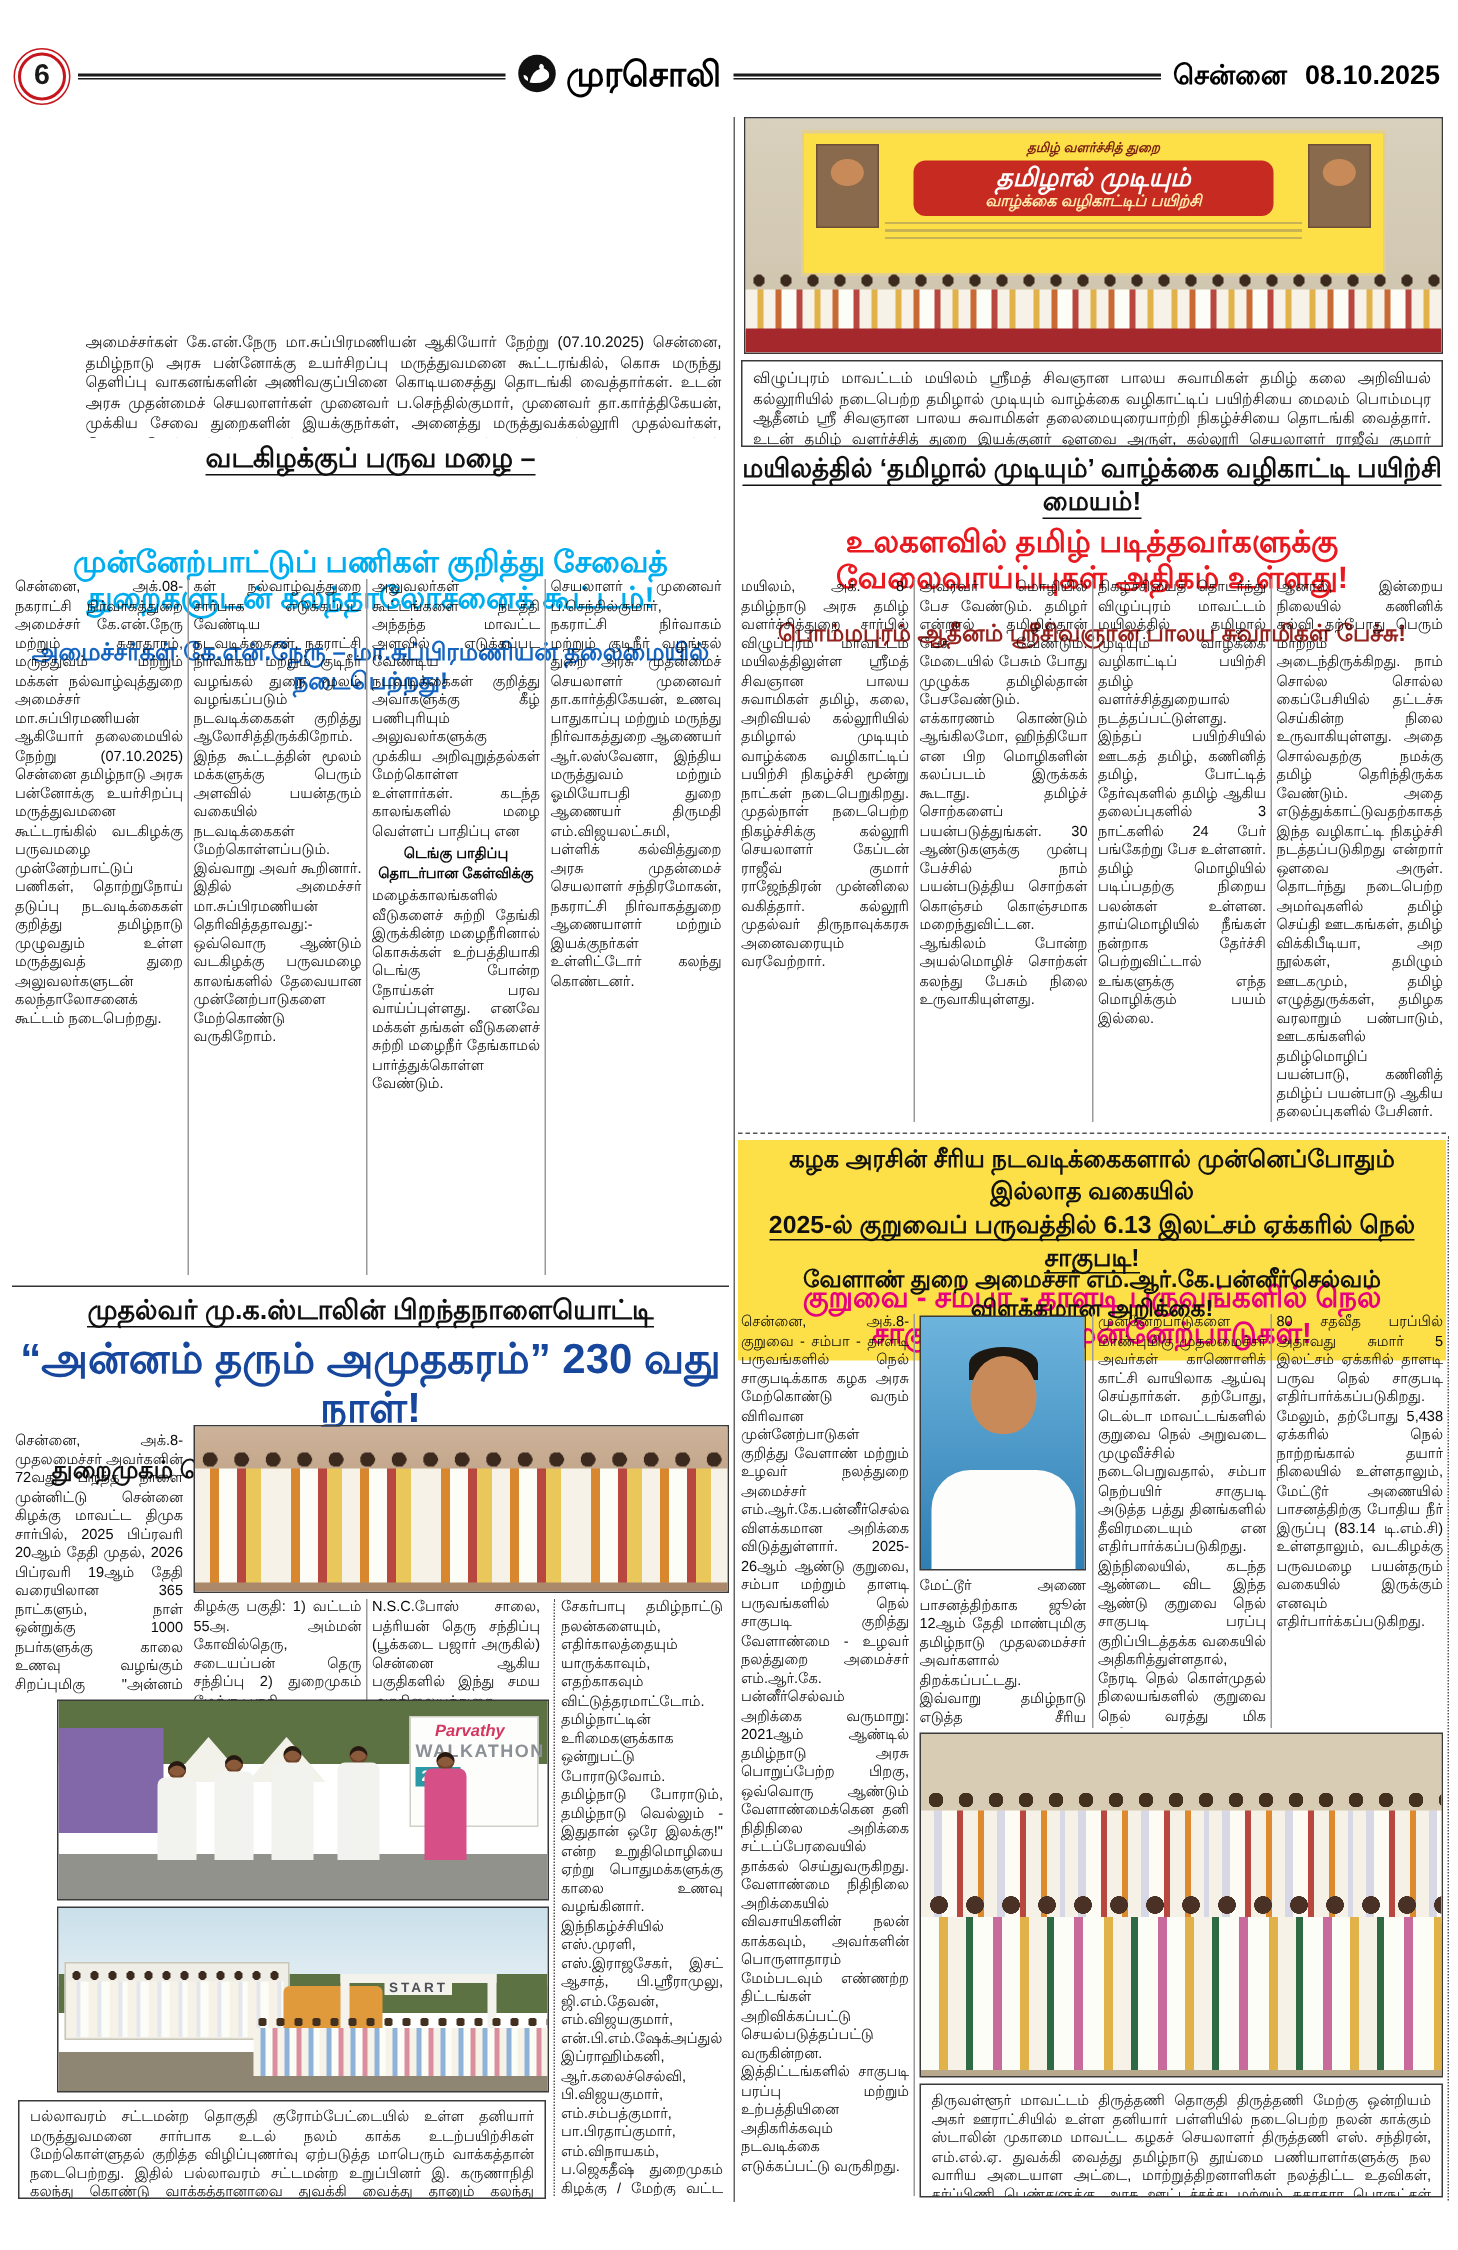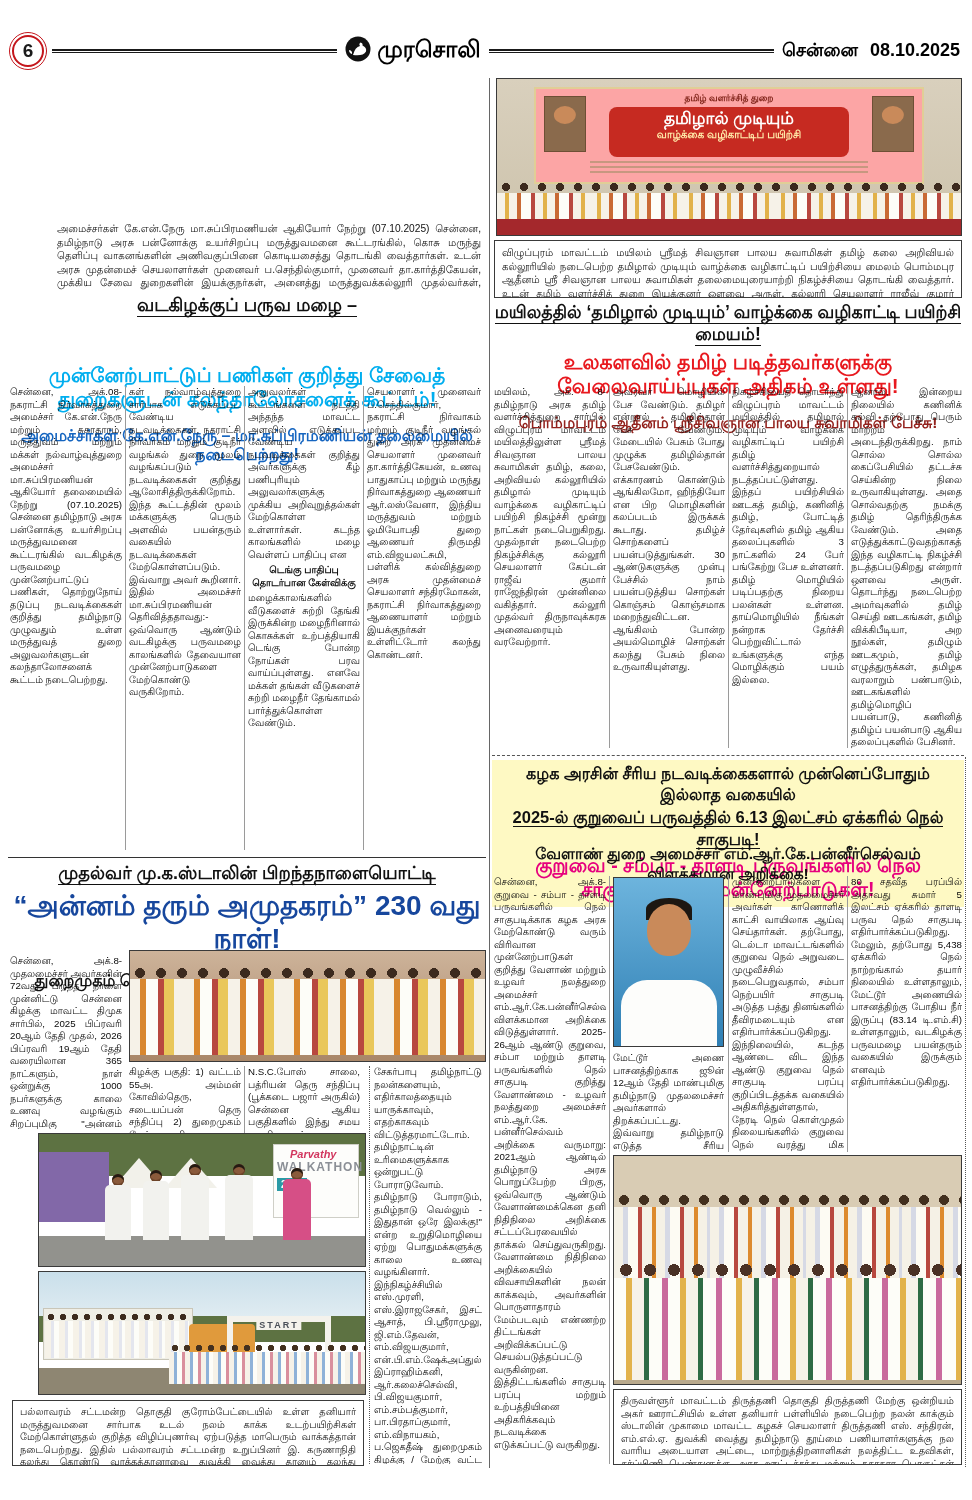--- a/index.html
+++ b/index.html
@@ -51,23 +51,23 @@
   .truck .box{position:absolute;left:0;top:6px;width:112px;height:54px;background:#e89119;border:2px solid #b56c0d;}
   .truck .boxlbl{position:absolute;left:4px;top:18px;width:104px;color:#fff;font-size:9px;font-weight:bold;text-align:center;}
   .truck .cab{position:absolute;right:8px;top:18px;width:34px;height:42px;background:#f0a435;border:1px solid #b56c0d;border-radius:4px 8px 0 0;}
   .truck .win{position:absolute;right:11px;top:22px;width:26px;height:16px;background:#20242a;border-radius:3px 6px 0 0;}
   .truck .wh{position:absolute;bottom:-8px;width:18px;height:18px;border-radius:50%;background:#14161a;box-shadow:inset 0 0 0 4px #3c4046;}
   .flag{position:absolute;width:3px;height:34px;background:#d8d2c2;}
   .flag i{position:absolute;left:3px;top:0;width:18px;height:12px;display:block;}
 
   
   .wall2{position:absolute;inset:0;background:linear-gradient(180deg,#d9d0bd,#cdc3ac);}
-  .ban2{position:absolute;left:8%;top:5%;width:84%;height:62%;background:#fca5a5;border:2px solid #e0ce96;}
+  .ban2{position:absolute;left:8%;top:5%;width:84%;height:62%;background:#fde047;border:2px solid #e0ce96;font-style:italic;}
   .ban2 .dept{font-size:9px;font-weight:bold;color:#7a1d12;text-align:center;margin-top:4px;}
-  .ban2 .rbox{margin:3px auto 0;width:62%;background:#c62a21;border-radius:8px;padding:3px 4px 17px;text-align:center;color:#fff;}
+  .ban2 .rbox{margin:3px auto 0;width:62%;background:#c62a21;border-radius:8px;padding:3px 4px 4px;text-align:center;color:#fff;}
   .ban2 .rbox .t1{font-size:17px;font-weight:bold;line-height:1.05;}
   .ban2 .rbox .t2{font-size:10.5px;font-weight:bold;color:#ffe9a8;line-height:1.2;}
   .ban2 .fineprint{margin-top:4px;height:12px;background:repeating-linear-gradient(180deg,#9b8c62 0 1.5px,transparent 1.5px 5px);opacity:.55;margin-left:14%;margin-right:14%;}
   .ban2 .por{position:absolute;top:8%;width:11%;height:60%;background:#8a6a4c;border:1px solid #6d4f35;}
   .ban2 .por i{position:absolute;left:50%;top:16%;transform:translateX(-50%);width:55%;height:34%;border-radius:50%;background:#c98a5a;display:block;}
   .chairs2{position:absolute;left:0;bottom:0;right:0;height:16px;background:#a4282c;}
 
   
   .treesA{position:absolute;left:0;top:0;right:0;height:42px;background:#5d7242;}
   .tentA{position:absolute;left:0;top:18px;width:70px;height:70px;background:#8268a8;}
@@ -174,21 +174,21 @@
   </div>
 
   <div class="col" style="left:494px;top:386px;width:112px;height:364px;" data-interactable="false">மயிலம், அக். 8- தமிழ்நாடு அரசு தமிழ் வளர்ச்சித்துறை சார்பில் விழுப்புரம் மாவட்டம் மயிலத்திலுள்ள ஸ்ரீமத் சிவஞான பாலய சுவாமிகள் தமிழ், கலை, அறிவியல் கல்லூரியில் தமிழால் முடியும் வாழ்க்கை வழிகாட்டிப் பயிற்சி நிகழ்ச்சி மூன்று நாட்கள் நடைபெறுகிறது. முதல்நாள் நடைபெற்ற நிகழ்ச்சிக்கு கல்லூரி செயலாளர் கேப்டன் ராஜீவ் குமார் ராஜேந்திரன் முன்னிலை வகித்தார். கல்லூரி முதல்வர் திருநாவுக்கரசு அனைவரையும் வரவேற்றார்.</div>
   <div class="col" style="left:613px;top:386px;width:112px;height:364px;" data-interactable="false">அவரவர் மொழியில் பேச வேண்டும். தமிழர் என்றால் தமிழில்தான் பேச வேண்டும். மேடையில் பேசும் போது முழுக்க தமிழில்தான் பேசவேண்டும். எக்காரணம் கொண்டும் ஆங்கிலமோ, ஹிந்தியோ என பிற மொழிகளின் கலப்படம் இருக்கக் கூடாது. தமிழ்ச் சொற்களைப் பயன்படுத்துங்கள். 30 ஆண்டுகளுக்கு முன்பு பேச்சில் நாம் பயன்படுத்திய சொற்கள் கொஞ்சம் கொஞ்சமாக மறைந்துவிட்டன. ஆங்கிலம் போன்ற அயல்மொழிச் சொற்கள் கலந்து பேசும் நிலை உருவாகியுள்ளது.</div>
   <div class="col" style="left:732px;top:386px;width:112px;height:364px;" data-interactable="false">நிகழ்ச்சியைத் தொடர்ந்து விழுப்புரம் மாவட்டம் மயிலத்தில் தமிழால் முடியும் வாழ்க்கை வழிகாட்டிப் பயிற்சி தமிழ் வளர்ச்சித்துறையால் நடத்தப்பட்டுள்ளது. இந்தப் பயிற்சியில் ஊடகத் தமிழ், கணினித் தமிழ், போட்டித் தேர்வுகளில் தமிழ் ஆகிய தலைப்புகளில் 3 நாட்களில் 24 பேர் பங்கேற்று பேச உள்ளனர். தமிழ் மொழியில் படிப்பதற்கு நிறைய பலன்கள் உள்ளன. தாய்மொழியில் நீங்கள் நன்றாக தேர்ச்சி பெற்றுவிட்டால் உங்களுக்கு எந்த மொழிக்கும் பயம் இல்லை.</div>
   <div class="col" style="left:851px;top:386px;width:111px;height:364px;" data-interactable="false">ஆனால், இன்றைய நிலையில் கணினிக் கல்வி தற்போது பெரும் மாற்றம் அடைந்திருக்கிறது. நாம் சொல்ல சொல்ல கைப்பேசியில் தட்டச்சு செய்கின்ற நிலை உருவாகியுள்ளது. அதை சொல்வதற்கு நமக்கு தமிழ் தெரிந்திருக்க வேண்டும். அதை எடுத்துக்காட்டுவதற்காகத்தான் இந்த வழிகாட்டி நிகழ்ச்சி நடத்தப்படுகிறது என்றார் ஔவை அருள். தொடர்ந்து நடைபெற்ற அமர்வுகளில் தமிழ் செய்தி ஊடகங்கள், தமிழ் விக்கிபீடியா, அற நூல்கள், தமிழும் ஊடகமும், தமிழ் எழுத்துருக்கள், தமிழக வரலாறும் பண்பாடும், ஊடகங்களில் தமிழ்மொழிப் பயன்பாடு, கணினித் தமிழ்ப் பயன்பாடு ஆகிய தலைப்புகளில் பேசினர்.</div>
   <div class="vr" style="left:609px;top:386px;height:362px;" data-interactable="false"></div>
   <div class="vr" style="left:728px;top:386px;height:362px;" data-interactable="false"></div>
   <div class="vr" style="left:847px;top:386px;height:362px;" data-interactable="false"></div>
 
-  <div class="headblk" style="left:492px;top:760px;width:472px;background:#fef9c3;padding:4px 2px 6px;" data-interactable="false">
+  <div class="headblk" style="left:492px;top:760px;width:472px;background:#fde047;padding:4px 2px 6px;" data-interactable="false">
     <div style="font-size:16px;font-weight:bold;color:#111;line-height:1.3;" data-interactable="false">கழக அரசின் சீரிய நடவடிக்கைகளால் முன்னெப்போதும் இல்லாத வகையில்</div>
     <div style="font-size:16.5px;font-weight:bold;color:#111;line-height:1.35;" data-interactable="false"><span style="border-bottom:1.5px solid #111;">2025-ல் குறுவைப் பருவத்தில் 6.13 இலட்சம் ஏக்கரில் நெல் சாகுபடி!</span></div>
     <div class="mainh" style="color:#e6007e;font-size:19.5px;" data-interactable="false">குறுவை - சம்பா - தாளடி பருவங்களில் நெல் சாகுபடிக்கான முன்னேற்பாடுகள்!</div>
   </div>
   <div class="headblk" style="left:492px;top:845px;width:472px;" data-interactable="false">
     <div style="font-size:15.5px;font-weight:bold;color:#111;" data-interactable="false">வேளாண் துறை அமைச்சர் எம்.ஆர்.கே.பன்னீர்செல்வம் விளக்கமான அறிக்கை!</div>
   </div>
 
   <div class="col" style="left:494px;top:876px;width:112px;height:588px;" data-interactable="false">சென்னை, அக்.8- குறுவை - சம்பா - தாளடி பருவங்களில் நெல் சாகுபடிக்காக கழக அரசு மேற்கொண்டு வரும் விரிவான முன்னேற்பாடுகள் குறித்து வேளாண் மற்றும் உழவர் நலத்துறை அமைச்சர் எம்.ஆர்.கே.பன்னீர்செல்வம் விளக்கமான அறிக்கை விடுத்துள்ளார். 2025-26ஆம் ஆண்டு குறுவை, சம்பா மற்றும் தாளடி பருவங்களில் நெல் சாகுபடி குறித்து வேளாண்மை - உழவர் நலத்துறை அமைச்சர் எம்.ஆர்.கே. பன்னீர்செல்வம் அறிக்கை வருமாறு: 2021ஆம் ஆண்டில் தமிழ்நாடு அரசு பொறுப்பேற்ற பிறகு, ஒவ்வொரு ஆண்டும் வேளாண்மைக்கென தனி நிதிநிலை அறிக்கை சட்டப்பேரவையில் தாக்கல் செய்துவருகிறது. வேளாண்மை நிதிநிலை அறிக்கையில் விவசாயிகளின் நலன் காக்கவும், அவர்களின் பொருளாதாரம் மேம்படவும் எண்ணற்ற திட்டங்கள் அறிவிக்கப்பட்டு செயல்படுத்தப்பட்டு வருகின்றன. இத்திட்டங்களில் சாகுபடி பரப்பு மற்றும் உற்பத்தியினை அதிகரிக்கவும் நடவடிக்கை எடுக்கப்பட்டு வருகிறது.</div>
   <div class="photo min" style="left:613px;top:877px;width:111px;height:170px;" data-interactable="false">

